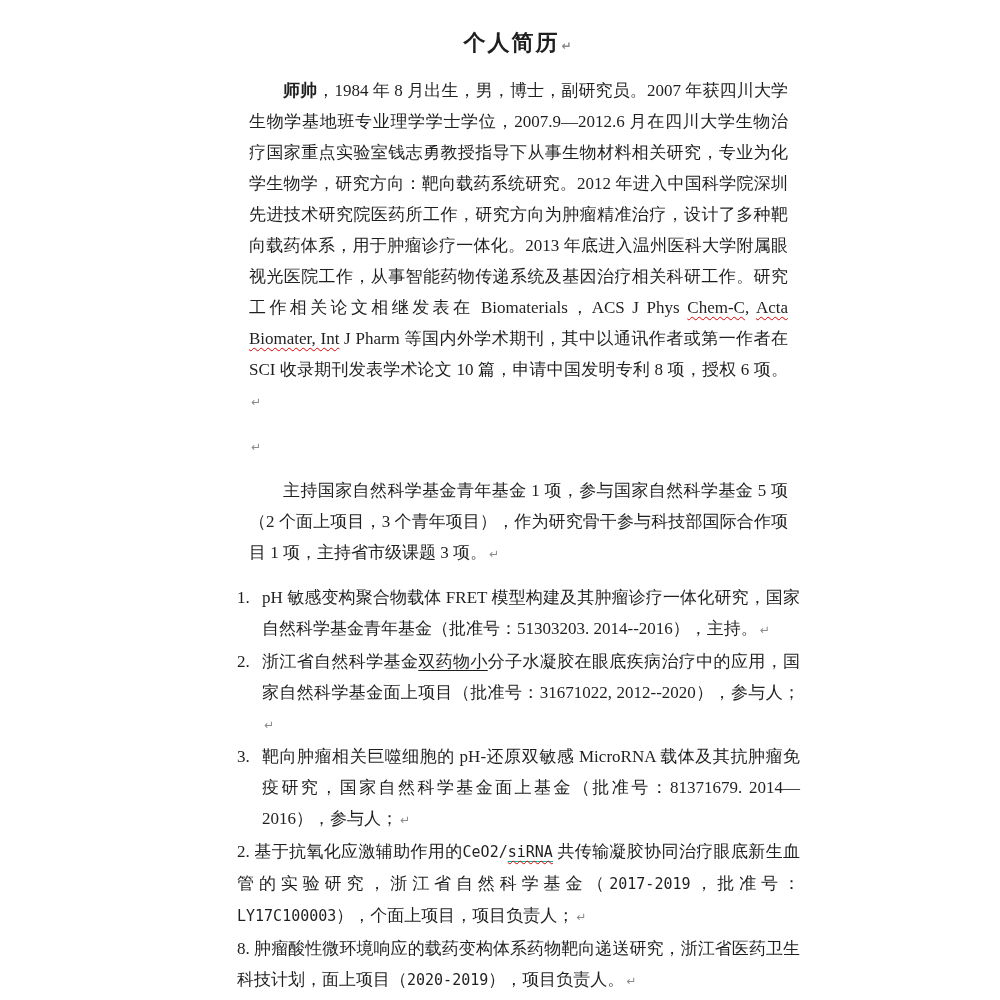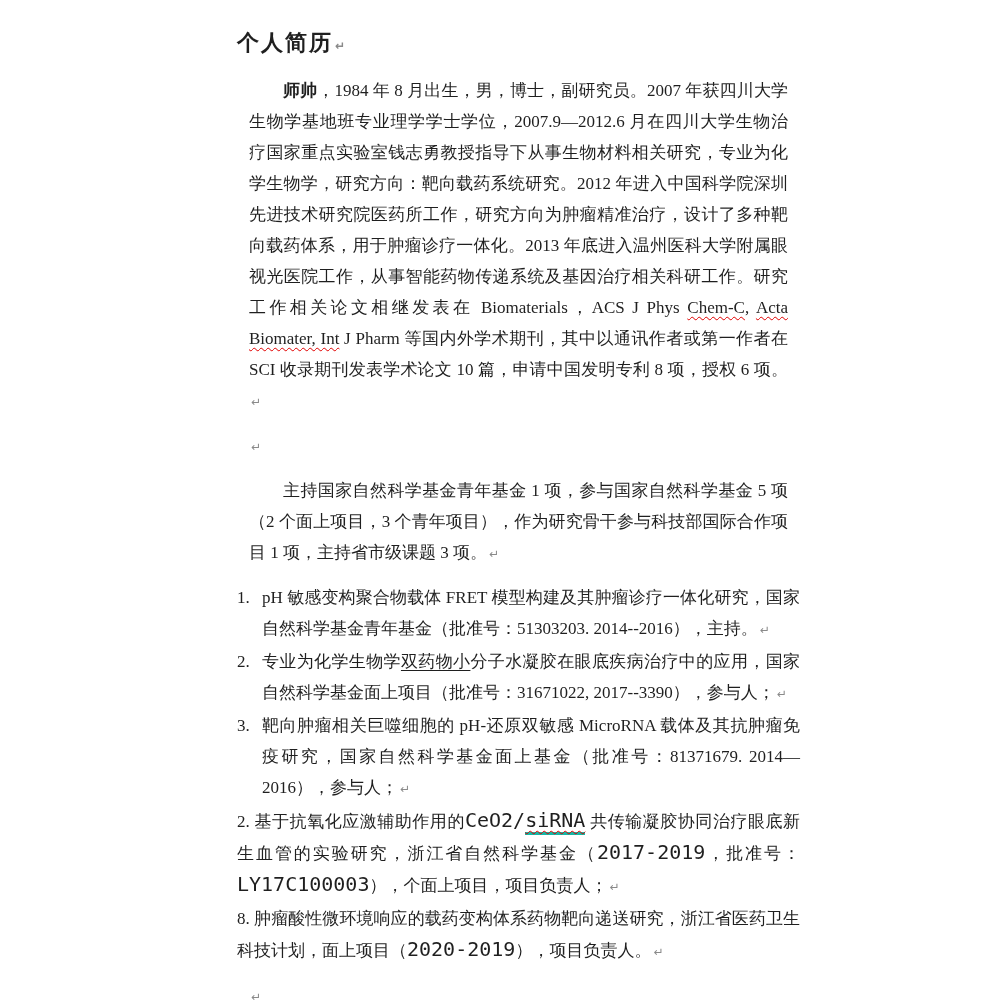--- a/index.html
+++ b/index.html
@@ -9,21 +9,21 @@
     font-family:"Liberation Serif", serif;
     overflow:hidden;
   }
   .doc {
     position:absolute; left:237px; top:26px; width:563px;
     color:#1f1f1f;
     font-size:17px; line-height:31px;
     text-align:justify;
   }
   .title {
-    font-weight:bold;
+    text-align:center; font-weight:bold;
     font-size:22px; letter-spacing:2px;
     line-height:34px; margin:0;
     text-indent:0;
   }
   p { margin:12px; }
   .body-para { text-indent:2em; }
   .section-heading { font-weight:bold; text-indent:0; }
   .empty-para { text-indent:0; }
   .list-item { position:relative; text-indent:0; }
   .list-item.hanging { padding-left:25px; }
@@ -40,22 +40,22 @@
     text-decoration-color:#00a000; text-decoration-thickness:1px;
     text-underline-offset:3px;
     text-decoration:underline;
   }
   .seg.author-red {
     color:#cc0000; font-weight:bold;
     text-decoration-line:underline; text-decoration-style:solid;
     text-decoration-color:#cc0000; text-decoration-thickness:1px;
     text-underline-offset:3px;
   }
-  .seg.mono { font-family:"DejaVu Sans Mono", monospace; font-size:20px; }
-  .seg.u-solid { border-bottom:3px solid #14b8a6; }
+  .seg.mono { font-family:"DejaVu Sans Mono", monospace; font-size:15px; }
+  .seg.u-solid { border-bottom:1px solid #14b8a6; }
   .pilcrow {
     color:#8a8a8a;
     font-family:"DejaVu Sans", sans-serif;
     font-size:12px; padding-left:2px;
   }
 </style>
 </head>
 <body>
 
 <div class="doc">
@@ -69,21 +69,21 @@
 
   <p class="body-para"><span><span class="seg">主持国家自然科学基金青年基金 1 项，参与国家自然科学基金 5 项（2 个面上项目，3 个青年项目），作为研究骨干参与科技部国际合作项目 1 项，主持省市级课题 3 项。</span></span><span class="pilcrow">↵</span></p>
 
   <div class="list-item hanging">
     <span class="num">1.</span>
     <span><span class="seg">pH 敏感变构聚合物载体 FRET 模型构建及其肿瘤诊疗一体化研究，国家自然科学基金青年基金（批准号：51303203. 2014--2016），主持。</span></span><span class="pilcrow">↵</span>
   </div>
 
   <div class="list-item hanging">
     <span class="num">2.</span>
-    <span><span class="seg">专业为化学生物学</span><span class="seg wavy-green">双药物小</span><span class="seg">分子水凝胶在眼底疾病治疗中的应用，国家自然科学基金面上项目（批准号：31671022, 2017--3390），参与人；</span></span><span class="pilcrow">↵</span>
+    <span><span class="seg">浙江省自然科学基金</span><span class="seg wavy-green">双药物小</span><span class="seg">分子水凝胶在眼底疾病治疗中的应用，国家自然科学基金面上项目（批准号：31671022, 2012--2020），参与人；</span></span><span class="pilcrow">↵</span>
   </div>
 
   <div class="list-item hanging">
     <span class="num">3.</span>
     <span><span class="seg">靶向肿瘤相关巨噬细胞的 pH-还原双敏感 MicroRNA 载体及其抗肿瘤免疫研究，国家自然科学基金面上基金（批准号：81371679. 2014—2016），参与人；</span></span><span class="pilcrow">↵</span>
   </div>
 
   <div class="list-item">
     <span><span class="seg">2. 基于抗氧化应激辅助作用的</span><span class="seg mono">CeO2/</span><span class="seg mono u-solid wavy-red">siRNA</span><span class="seg"> 共传输凝胶协同治疗眼底新生血管的实验研究，浙江省自然科学基金（</span><span class="seg mono">2017-2019</span><span class="seg">，批准号：</span><span class="seg mono">LY17C100003</span><span class="seg">），个面上项目，项目负责人；</span></span><span class="pilcrow">↵</span>
   </div>

